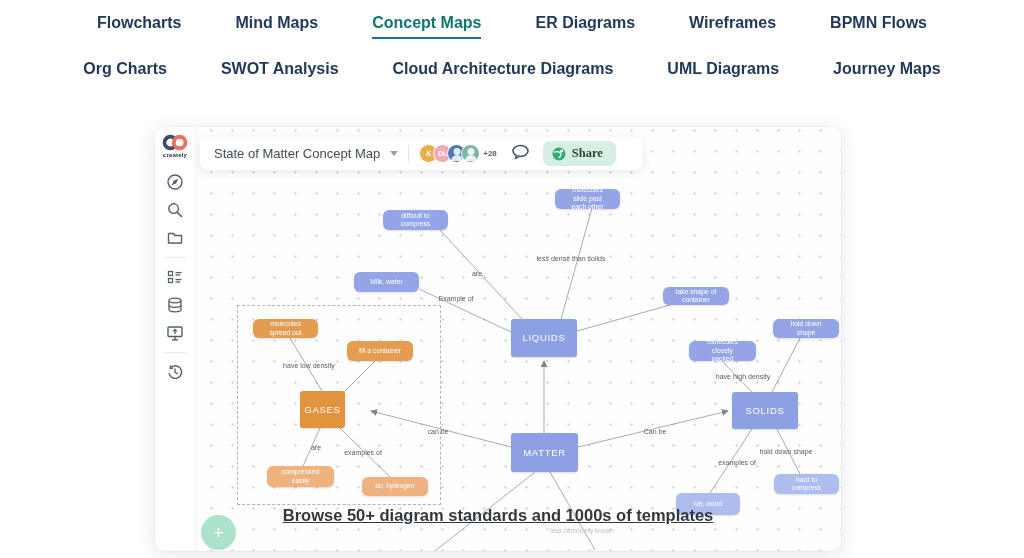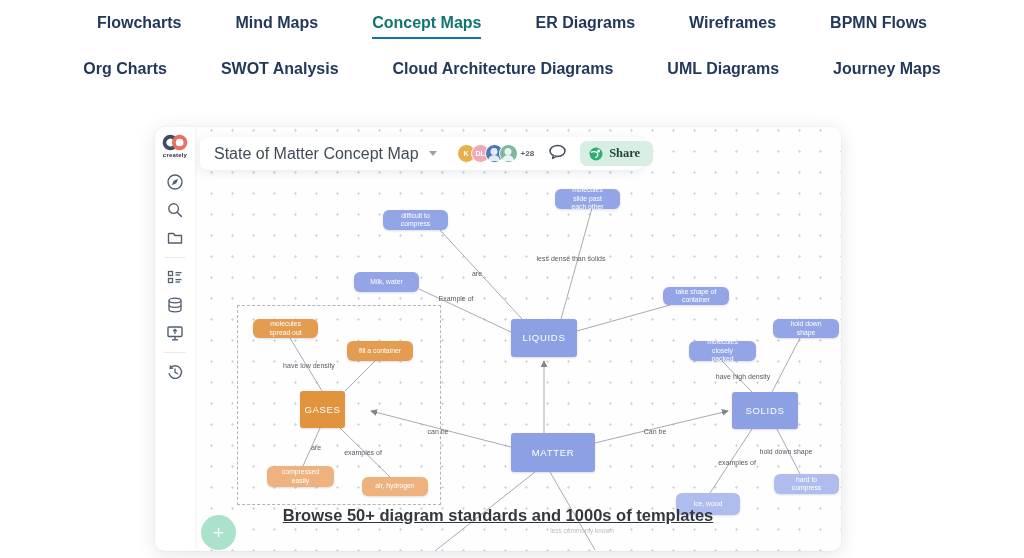--- a/index.html
+++ b/index.html
@@ -33,21 +33,21 @@
   .rail-icons { margin-top:10px; display:flex; flex-direction:column; align-items:center; }
   .rail-icon { width:18px; height:18px; margin:5px 0; color:#53606e; cursor:pointer; }
   .rail-icon svg { width:18px; height:18px; display:block; }
   .rail-div { width:22px; height:1px; background:#e8eaee; margin:5px 0; }
 
   
   .toolbar { position:absolute; left:45px; top:10px; width:443px; height:33px;
              background:#fff; border-radius:8px; z-index:40;
              box-shadow:0 2px 10px rgba(30,40,70,.10);
              display:flex; align-items:center; padding:0 9px 0 14px; }
-  .doc-title { font-size:16px; color:#414b57; font-weight:500; white-space:nowrap; }
+  .doc-title { font-size:13px; color:#414b57; font-weight:500; white-space:nowrap; }
   .caret { width:0; height:0; border-left:4.5px solid transparent; border-right:4.5px solid transparent;
            border-top:5px solid #9aa0a8; margin-left:10px; cursor:pointer; }
   .tb-div { width:1px; height:18px; background:#e4e6ea; margin:0 10px; }
   .avatars { display:flex; align-items:center; }
   .avatar { width:19px; height:19px; border-radius:50%; border:1.5px solid #fff;
             margin-left:-5px; display:flex; align-items:center; justify-content:center;
             font-size:7px; font-weight:700; color:#fff; cursor:pointer; position:relative; }
   .avatar:first-child { margin-left:0; }
   .avatar .head { position:absolute; top:3px; left:50%; transform:translateX(-50%);
                   width:7px; height:7px; border-radius:50%; background:rgba(255,255,255,.85); }
@@ -143,21 +143,21 @@
         <div class="node small-blue" style="left: 360px; top: 62px; width: 65px; height: 20px;">molecules slide past each other</div>
         <div class="node small-blue" style="left: 188px; top: 83px; width: 65px; height: 20px;">difficult to compress</div>
         <div class="node small-blue" style="left: 159px; top: 145px; width: 65px; height: 20px;">Milk, water</div>
         <div class="node small-blue" style="left: 468px; top: 160px; width: 66px; height: 18px;">take shape of container</div>
         <div class="node big-blue big" style="left: 316px; top: 192px; width: 66px; height: 38px;">LIQUIDS</div>
         <div class="node small-blue" style="left: 494px; top: 214px; width: 67px; height: 20px;">molecules closely packed</div>
         <div class="node small-blue" style="left: 578px; top: 192px; width: 66px; height: 19px;">hold down shape</div>
         <div class="node big-blue big" style="left: 537px; top: 265px; width: 66px; height: 37px;">SOLIDS</div>
         <div class="node light-blue" style="left: 579px; top: 347px; width: 65px; height: 20px;">hard to compress</div>
         <div class="node light-blue" style="left: 481px; top: 366px; width: 64px; height: 22px;">ice, wood</div>
-        <div class="node big-blue big" style="left: 316px; top: 306px; width: 84px; height: 39px;">MATTER</div>
+        <div class="node big-blue big" style="left: 316px; top: 306px; width: 67px; height: 39px;">MATTER</div>
         <div class="node small-orange" style="left: 58px; top: 192px; width: 65px; height: 19px;">molecules spread out</div>
         <div class="node small-orange" style="left: 152px; top: 214px; width: 66px; height: 20px;">fill a container</div>
         <div class="node big-orange big" style="left: 105px; top: 264px; width: 45px; height: 37px;">GASES</div>
         <div class="node light-orange" style="left: 72px; top: 339px; width: 67px; height: 21px;">compressed easily</div>
         <div class="node light-orange" style="left: 167px; top: 350px; width: 66px; height: 19px;">air, hydrogen</div>
       </div>
     <div id="labels-layer">
         <div class="edge-label" style="left: 282px; top: 146px;">are</div>
         <div class="edge-label" style="left: 376px; top: 131px;">less dense than solids</div>
         <div class="edge-label" style="left: 261px; top: 171px;">Example of</div>

